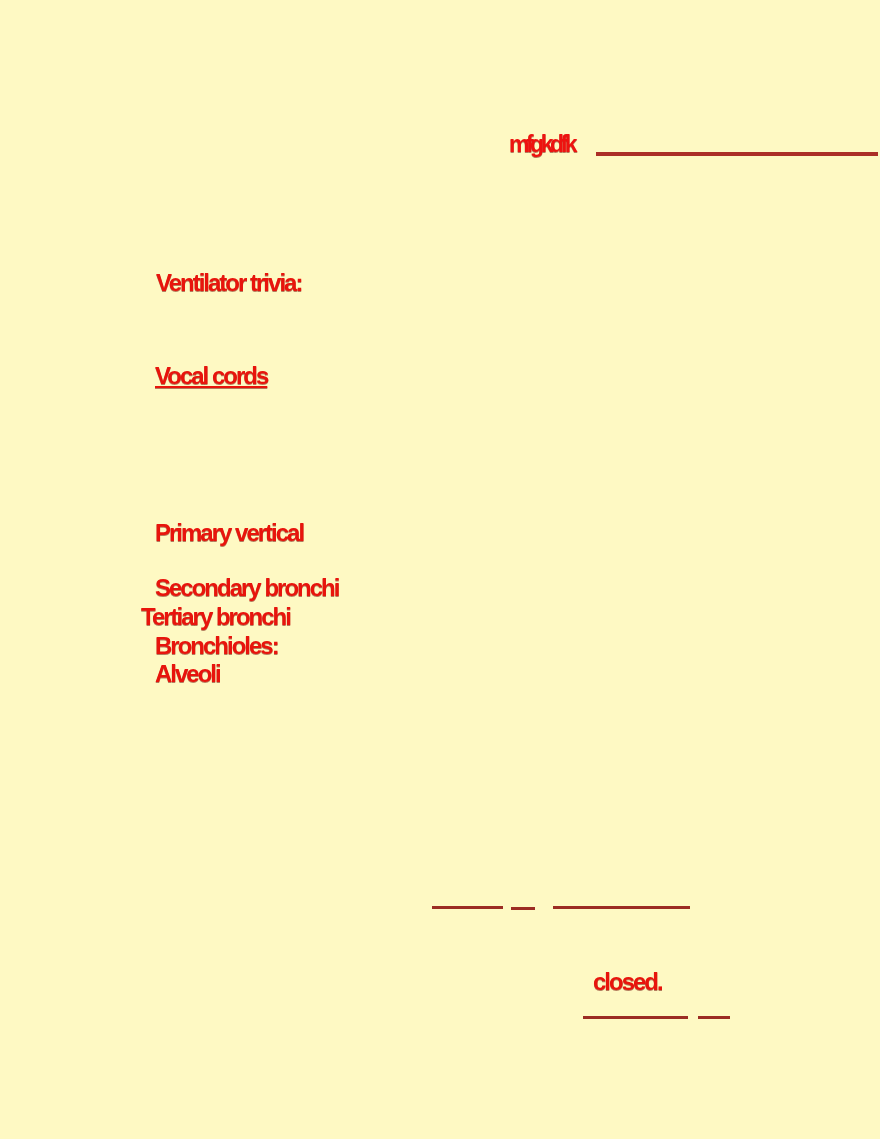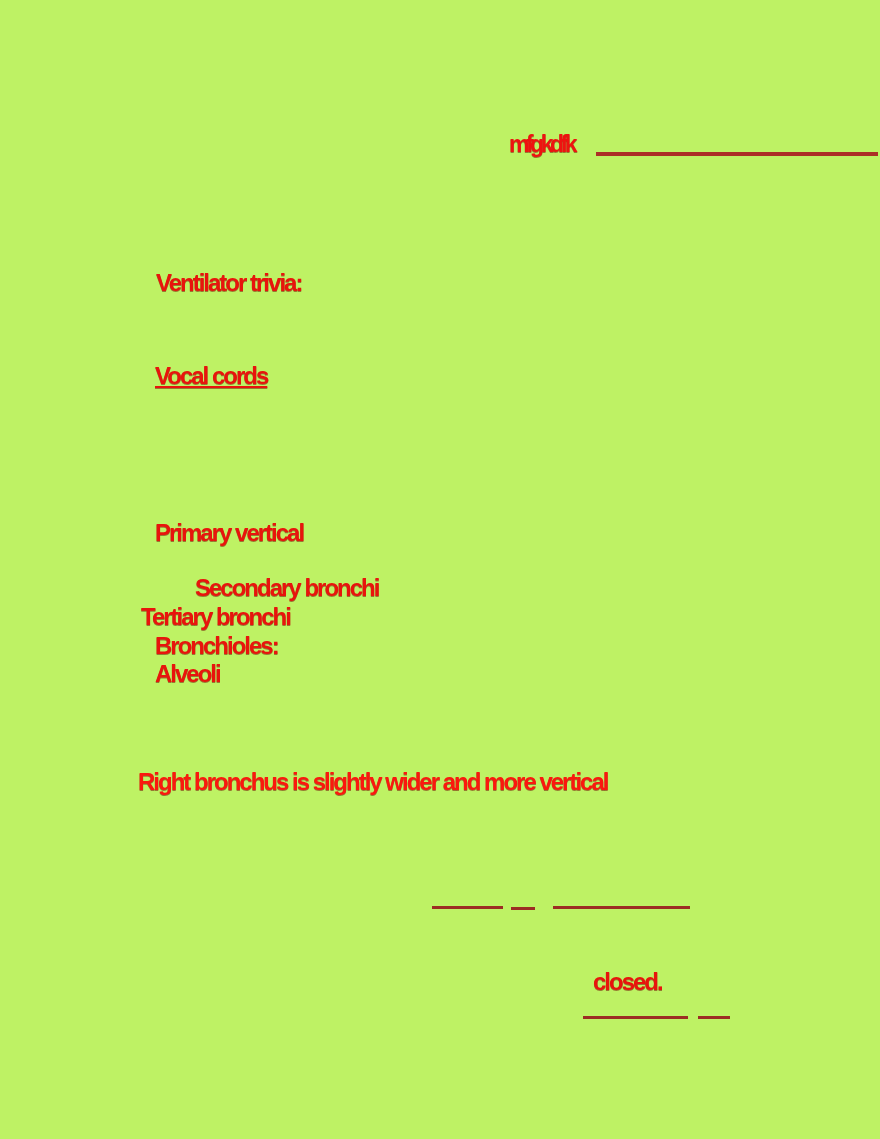--- a/index.html
+++ b/index.html
@@ -4,21 +4,21 @@
 <style>
   html, body {
     margin: 0;
     padding: 0;
     background: #000000;
   }
   .canvas {
     position: relative;
     width: 880px;
     height: 1139px;
-    background: #bef264;
+    background: #fef9c3;
     overflow: hidden;
     font-family: "Liberation Sans", sans-serif;
   }
   .red-text {
     position: absolute;
     font-weight: 700;
     font-size: 24px;
     line-height: 24px;
     letter-spacing: -2px;
     color: #e8140c;
@@ -50,26 +50,25 @@
 
   <span class="red-text scribble" style="left:509px; top:132px;">mfgkdfk</span>
   <div class="red-line" style="left:596px; top:152px; width:282px;"></div>
 
   <span class="red-text" style="left:156px; top:271px;">Ventilator trivia:</span>
 
   <span class="red-text" style="left:155px; top:364px;text-decoration:underline;">Vocal cords</span>
 
   <span class="red-text" style="left:155px; top:521px;">Primary vertical</span>
 
-  <span class="red-text" style="left:155px; top:576px;margin-left:40px;">Secondary bronchi</span>
+  <span class="red-text" style="left:155px; top:576px;">Secondary bronchi</span>
   <span class="red-text" style="left:141px; top:605px;">Tertiary bronchi</span>
   <span class="red-text" style="left:155px; top:634px;">Bronchioles:</span>
   <span class="red-text" style="left:155px; top:662px;">Alveoli</span>
 
-  <span class="red-text bright" style="left:138px; top:770px;">Right bronchus is slightly wider and more vertical</span>
 
 
   <div class="red-line thin" style="left:432px; top:906px; width:71px;"></div>
   <div class="red-line thin" style="left:511px; top:907px; width:24px;"></div>
   <div class="red-line thin" style="left:553px; top:906px; width:137px;"></div>
 
   <span class="red-text" style="left:593px; top:970px;text-align:center;">closed.</span>
 
 
   <div class="red-line thin" style="left:583px; top:1016px; width:105px;"></div>

